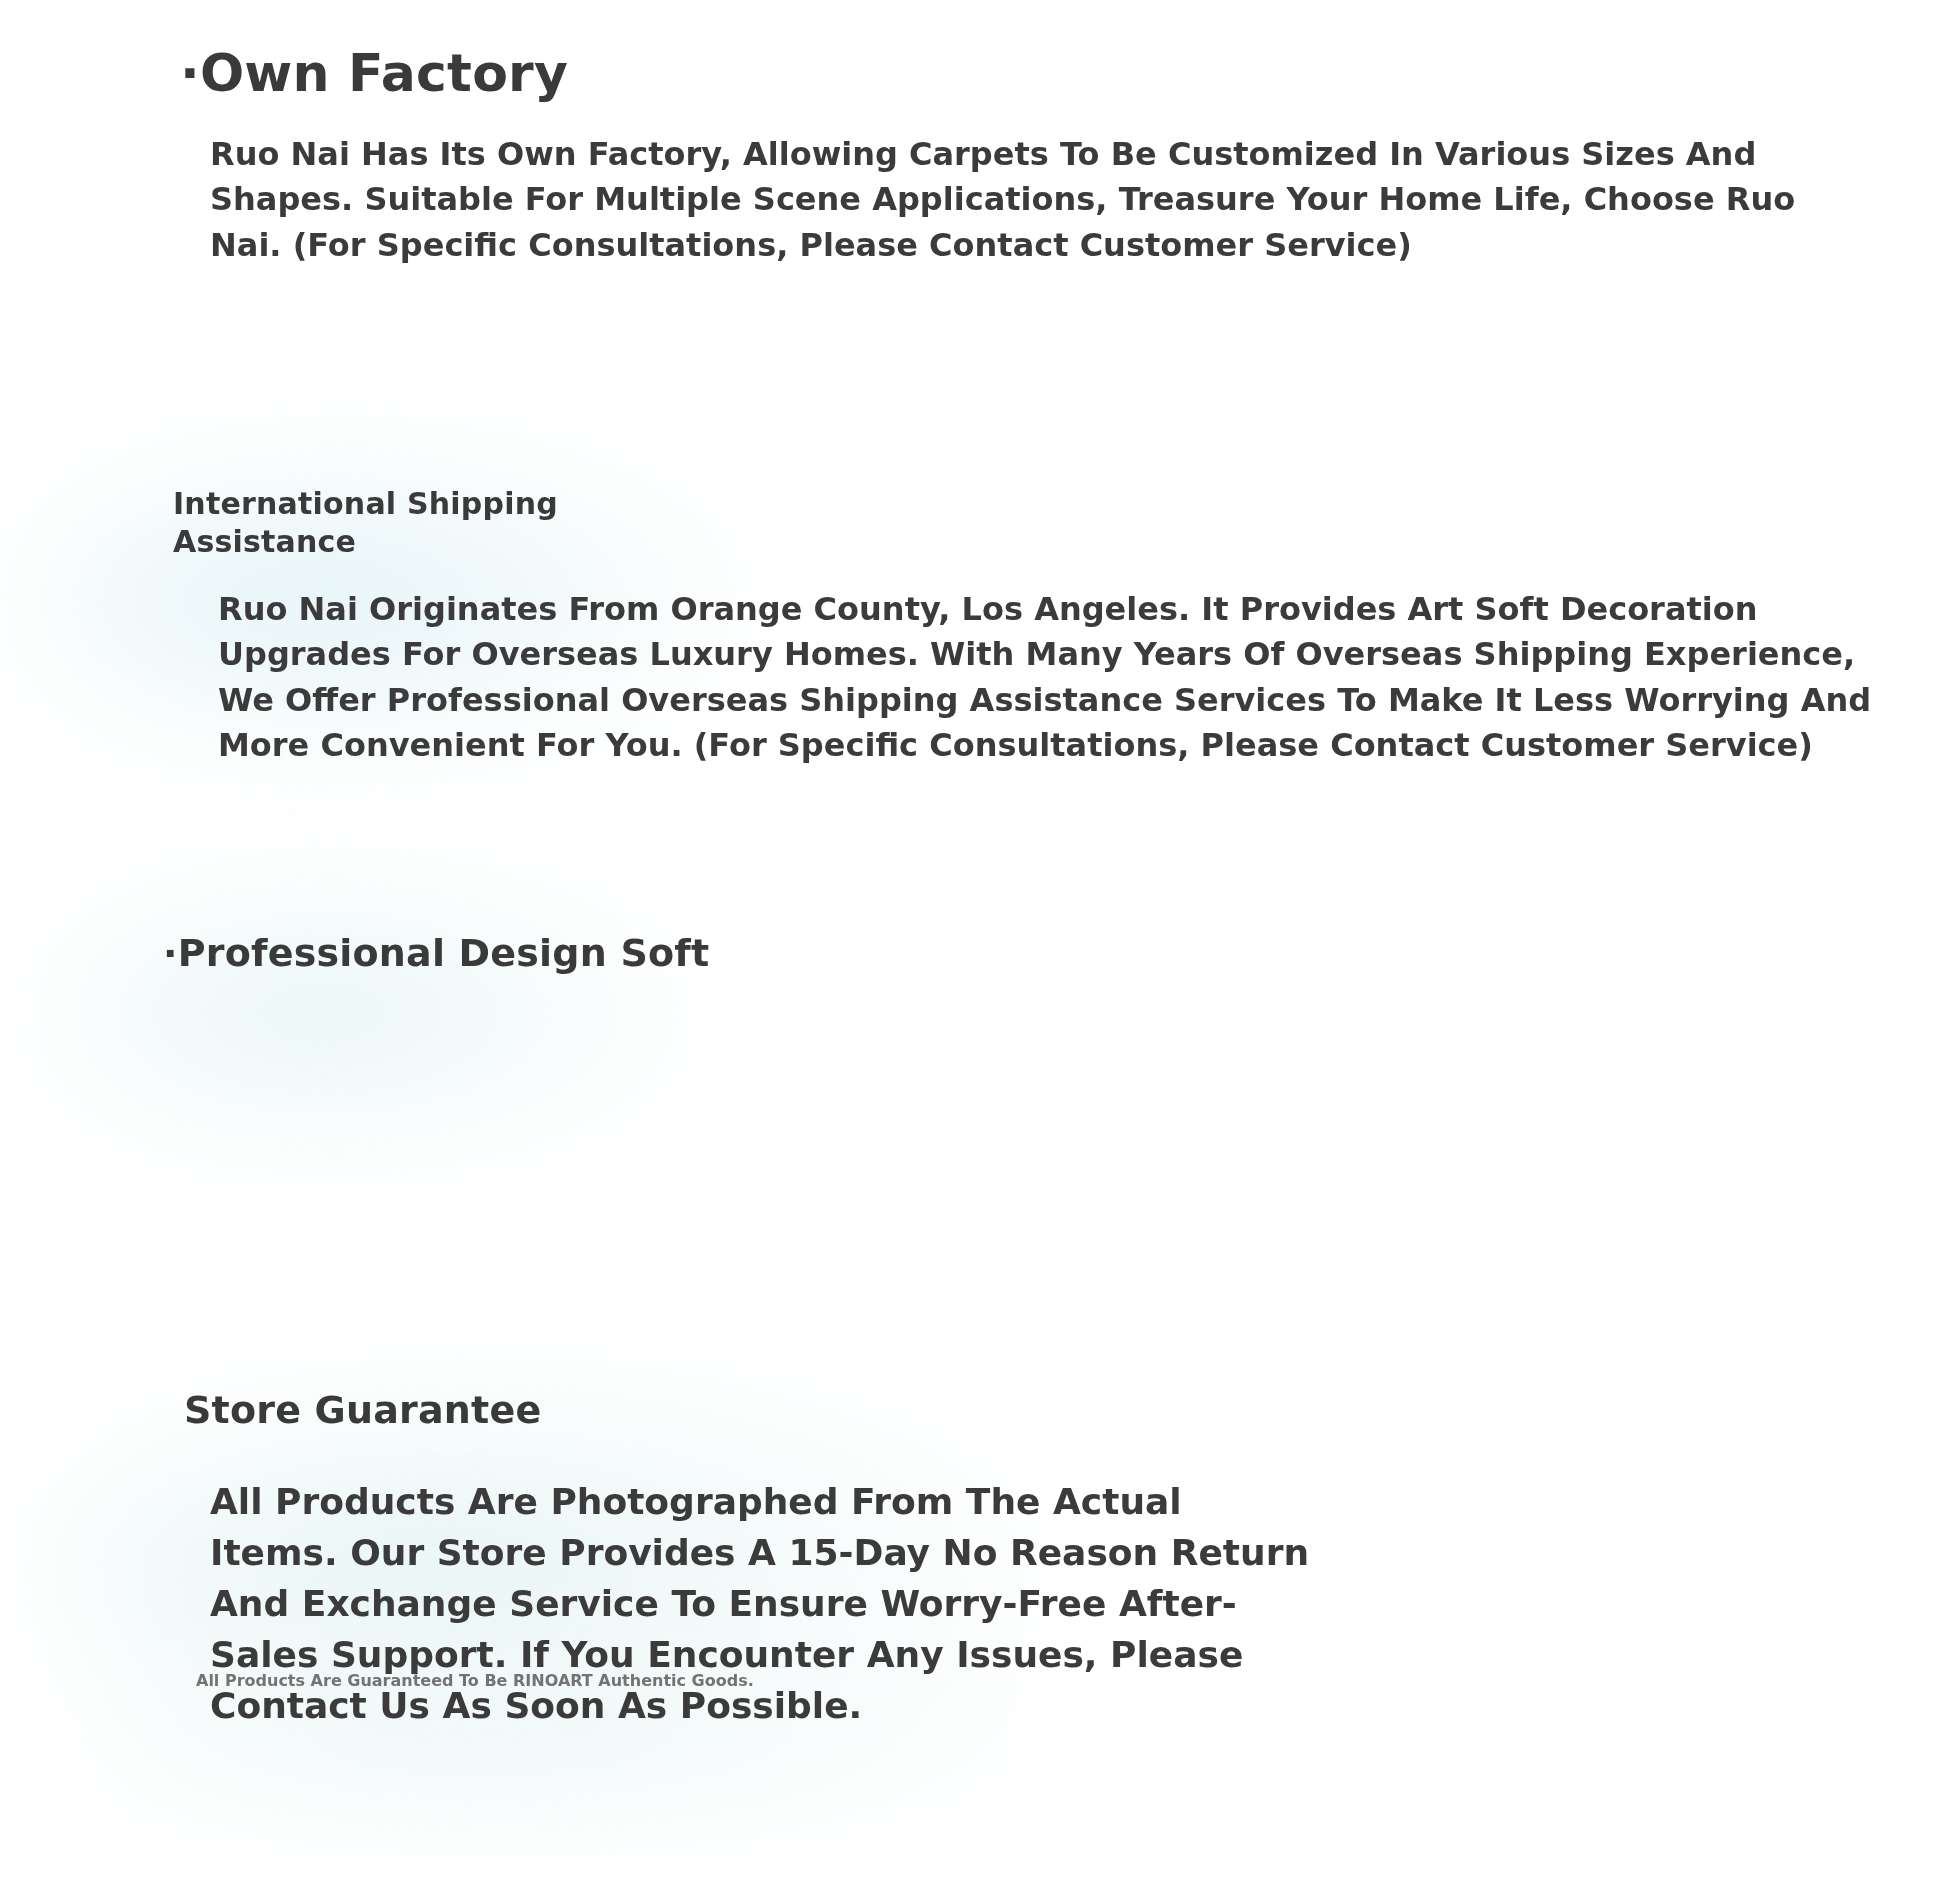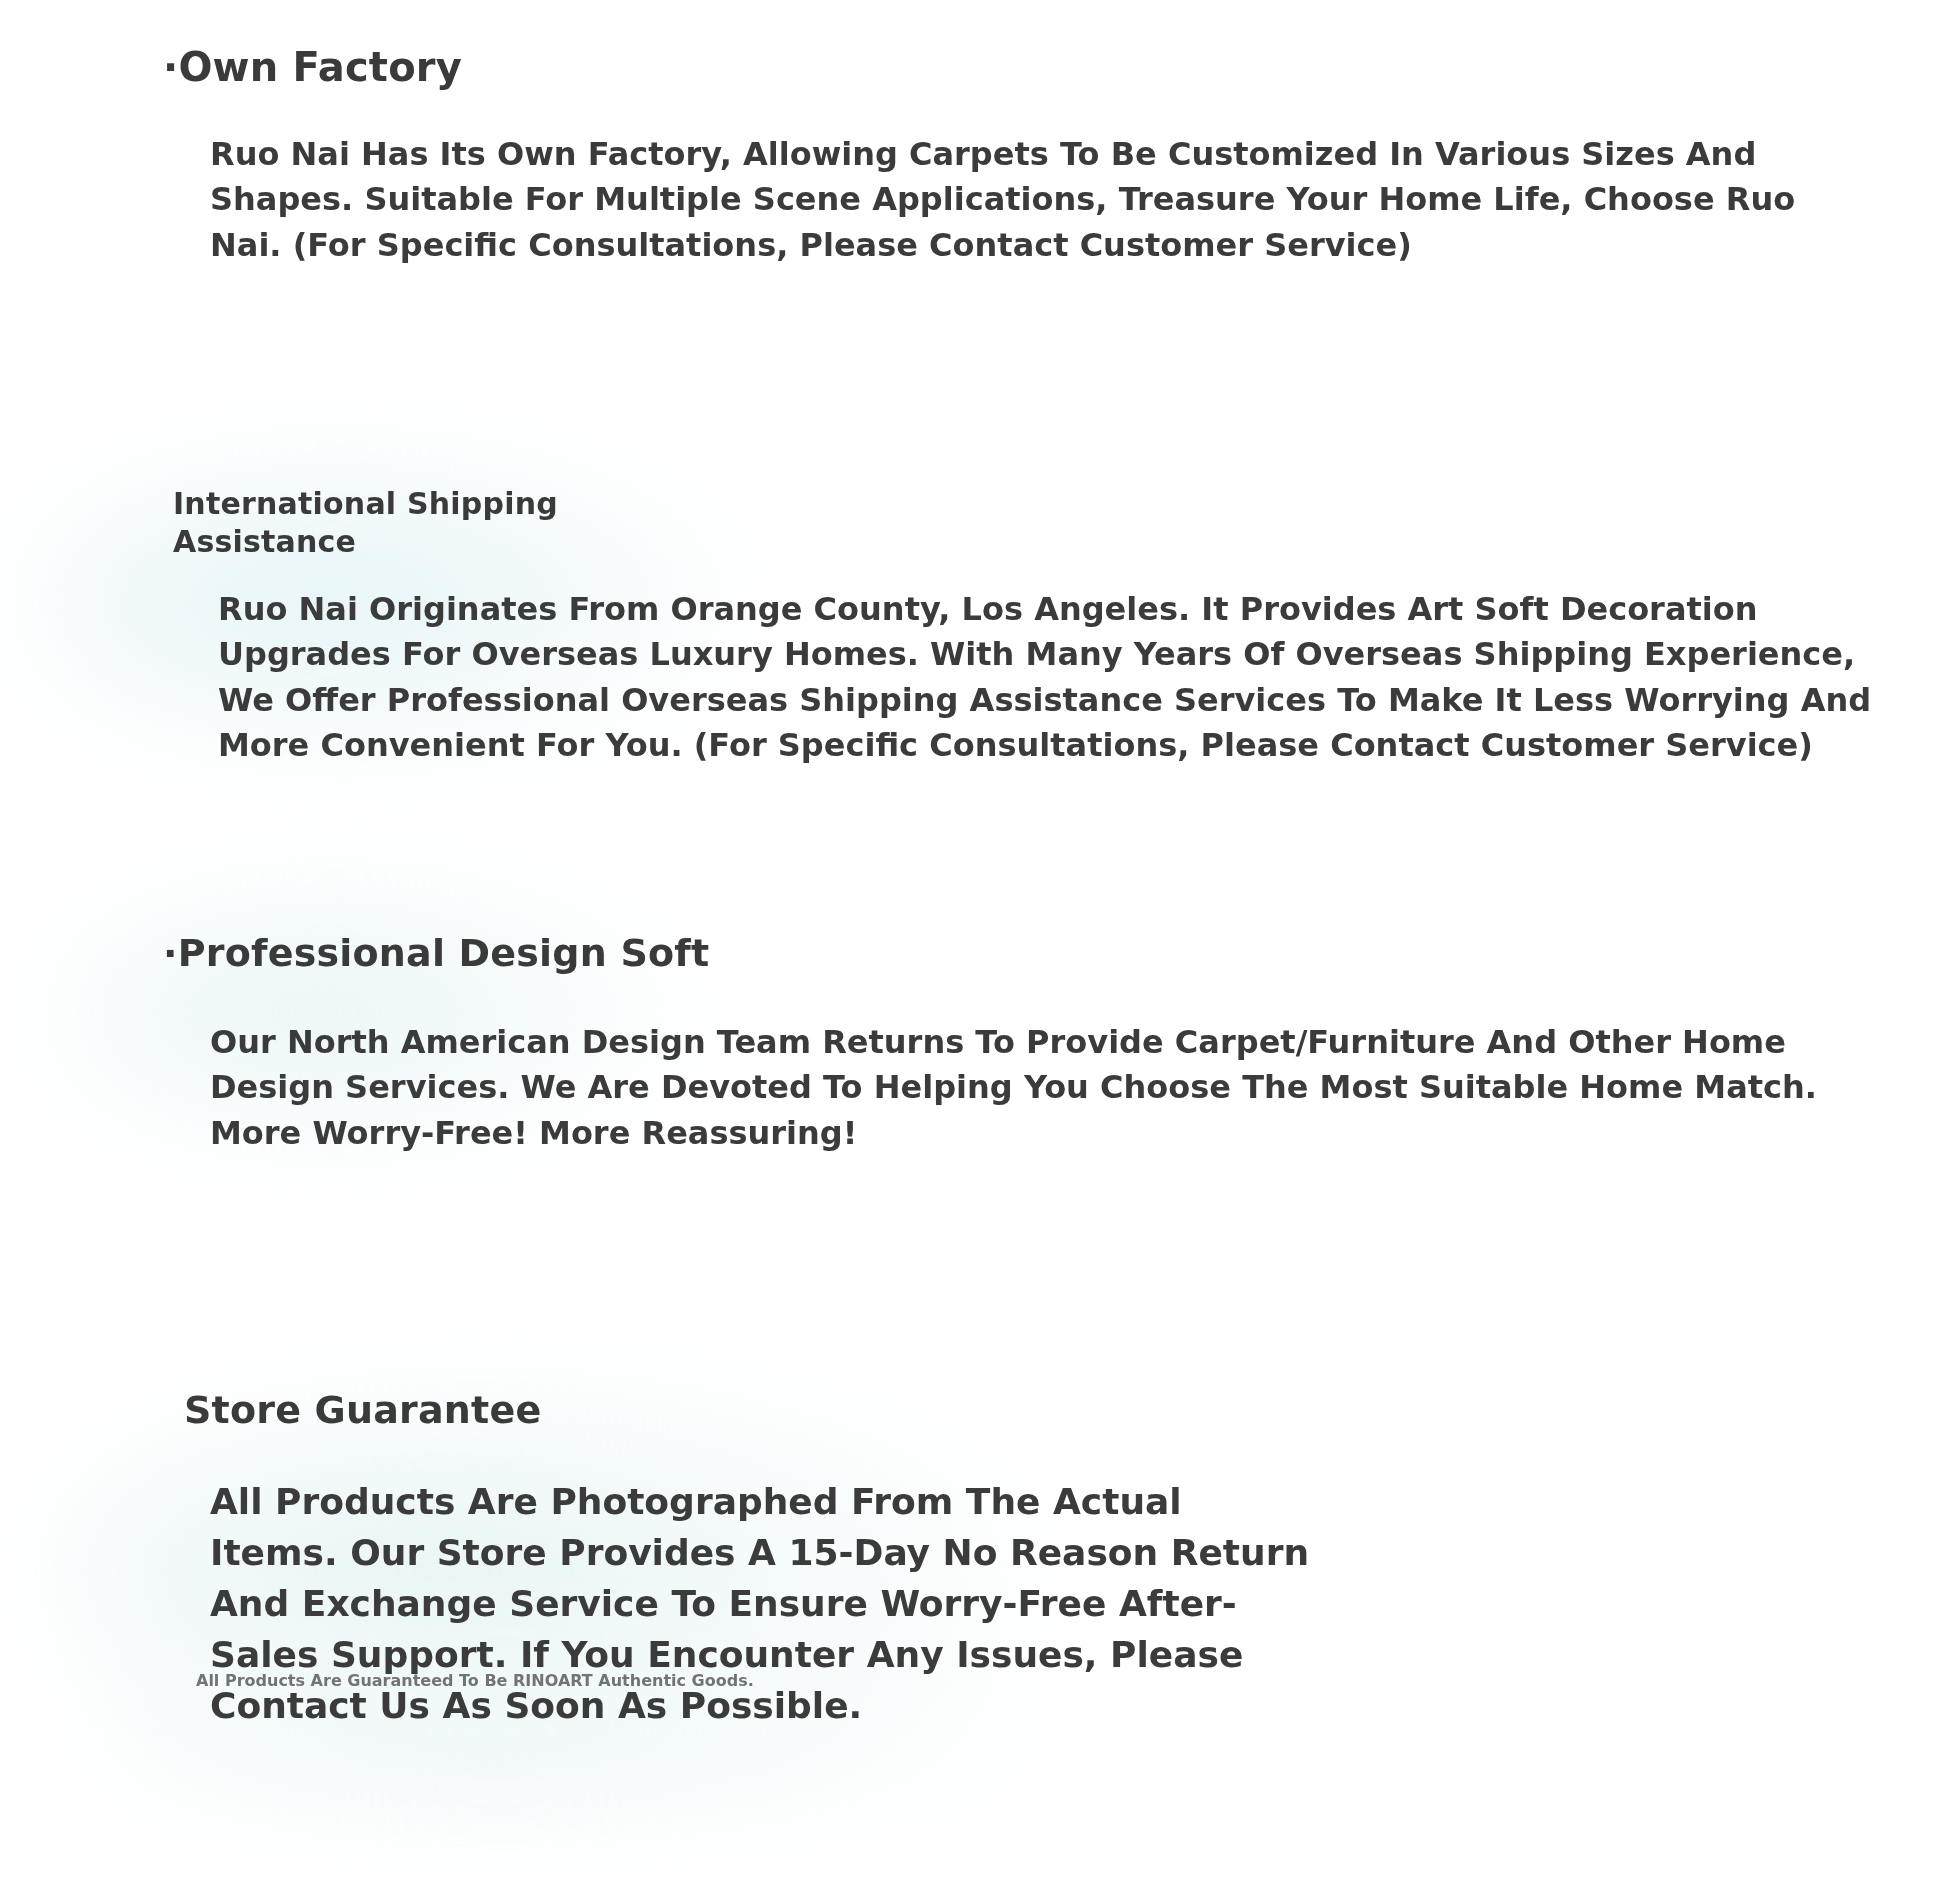--- a/index.html
+++ b/index.html
@@ -55,22 +55,23 @@
   .block {
     position: absolute;
   }
 
   .heading {
     font-weight: bold;
     color: #3a3a3a;
     letter-spacing: 0.2px;
   }
   .h-big {
-    font-size: 40px;
+    font-size: 52px;
     line-height: 1.1;
+    margin-left: 17px;
   }
   .h-mid {
     font-size: 38px;
     line-height: 1.12;
   }
   .h-small {
     font-size: 30px;
     line-height: 1.28;
   }
 
@@ -118,21 +119,20 @@
   <div class="block heading h-big" id="sec1-title">·Own Factory</div>
 
   <div class="block heading h-small" id="sec2-title">International Shipping Assistance</div>
 
   <div class="block body-text lg" id="sec1-body">Ruo Nai Has Its Own Factory, Allowing Carpets To Be Customized In Various Sizes And Shapes. Suitable For Multiple Scene Applications, Treasure Your Home Life, Choose Ruo Nai. (For Specific Consultations, Please Contact Customer Service)</div>
 
   <div class="block body-text lg" id="sec2-body">Ruo Nai Originates From Orange County, Los Angeles. It Provides Art Soft Decoration Upgrades For Overseas Luxury Homes. With Many Years Of Overseas Shipping Experience, We Offer Professional Overseas Shipping Assistance Services To Make It Less Worrying And More Convenient For You. (For Specific Consultations, Please Contact Customer Service)</div>
 
   <div class="block heading h-mid" id="sec3-title">·Professional Design Soft</div>
 
-  <div class="block body-text lg" id="sec3-body">Our North American Design Team Returns To Provide Carpet/Furniture And Other Home Design Services. We Are Devoted To Helping You Choose The Most Suitable Home Match. More Worry-Free! More Reassuring!</div>
 
   <div class="block heading h-mid" id="sec4-title">Store Guarantee</div>
 
   <div class="block body-text" id="sec4-body">All Products Are Photographed From The Actual Items. Our Store Provides A 15-Day No Reason Return And Exchange Service To Ensure Worry-Free After-Sales Support. If You Encounter Any Issues, Please Contact Us As Soon As Possible.</div>
 
   <div class="block note-text" id="sec4-note">All Products Are Guaranteed To Be RINOART Authentic Goods.</div>
 
 </div>
 
 

